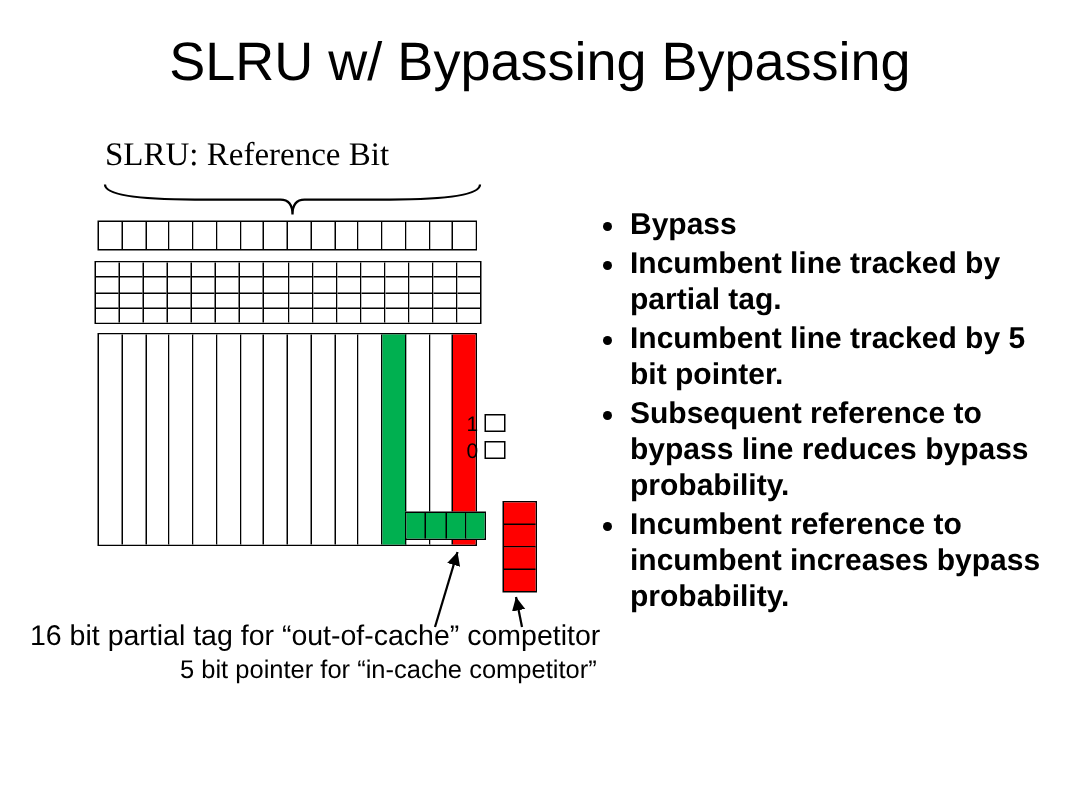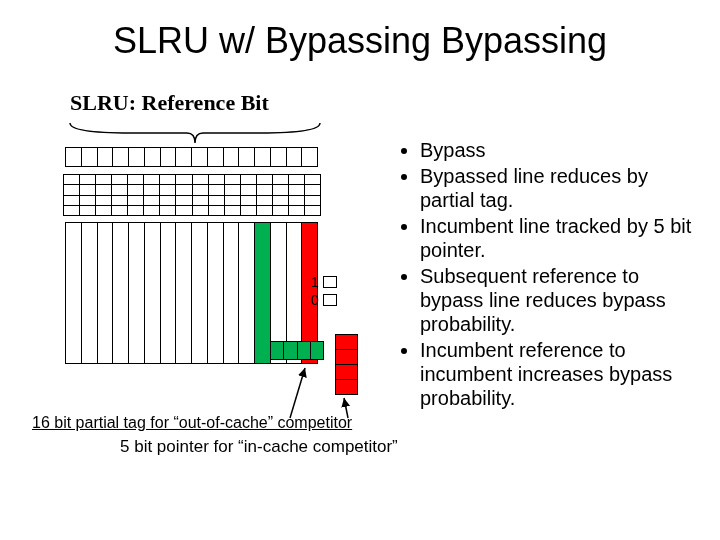--- a/index.html
+++ b/index.html
@@ -18,21 +18,21 @@
     text-align: center;
     padding-top: 20px;
     font-weight: normal;
   }
   .subtitle {
     position: absolute;
     top: 90px;
     left: 70px;
     font-family: "Times New Roman", serif;
     font-size: 22px;
-    font-weight: bold;
+    font-weight: normal;
   }
   
   .brace {
     position: absolute;
     top: 118px;
     left: 65px;
   }
   .brace svg { display: block; }
   
   .row {
@@ -77,29 +77,29 @@
     position: absolute;
     top: 138px;
     left: 398px;
     width: 300px;
     font-size: 20px;
     line-height: 1.2;
   }
   .bullets ul {
     margin: 0;
     padding-left: 22px;
+    font-weight: bold;
   }
   .bullets li { margin-bottom: 2px; }
   
   .anno1 {
     position: absolute;
     top: 414px;
-    left: 32px;
-    font-size: 16px;
-    text-decoration: underline;
+    left: 20px;
+    font-size: 19px;
   }
   .anno2 {
     position: absolute;
     top: 437px;
     left: 120px;
     font-size: 17px;
   }
   
   .arrows { position: absolute; top: 0; left: 0; pointer-events: none; }
 </style>
@@ -273,21 +273,21 @@
     </div>
   <div class="bit">
       <span>0</span>
       <span class="sq"></span>
     </div>
 </div>
 
 <div class="bullets">
   <ul>
     <li>Bypass</li>
-    <li>Bypassed line reduces by partial tag.</li>
+    <li>Incumbent line tracked by partial tag.</li>
     <li>Incumbent line tracked by 5 bit pointer.</li>
     <li>Subsequent reference to bypass line reduces bypass probability.</li>
     <li>Incumbent reference to incumbent increases bypass probability.</li>
   </ul>
 </div>
 
 <div class="anno1">16 bit partial tag for “out-of-cache” competitor</div>
 <div class="anno2">5 bit pointer for “in-cache competitor”</div>
 
 <svg class="arrows" width="720" height="540">

